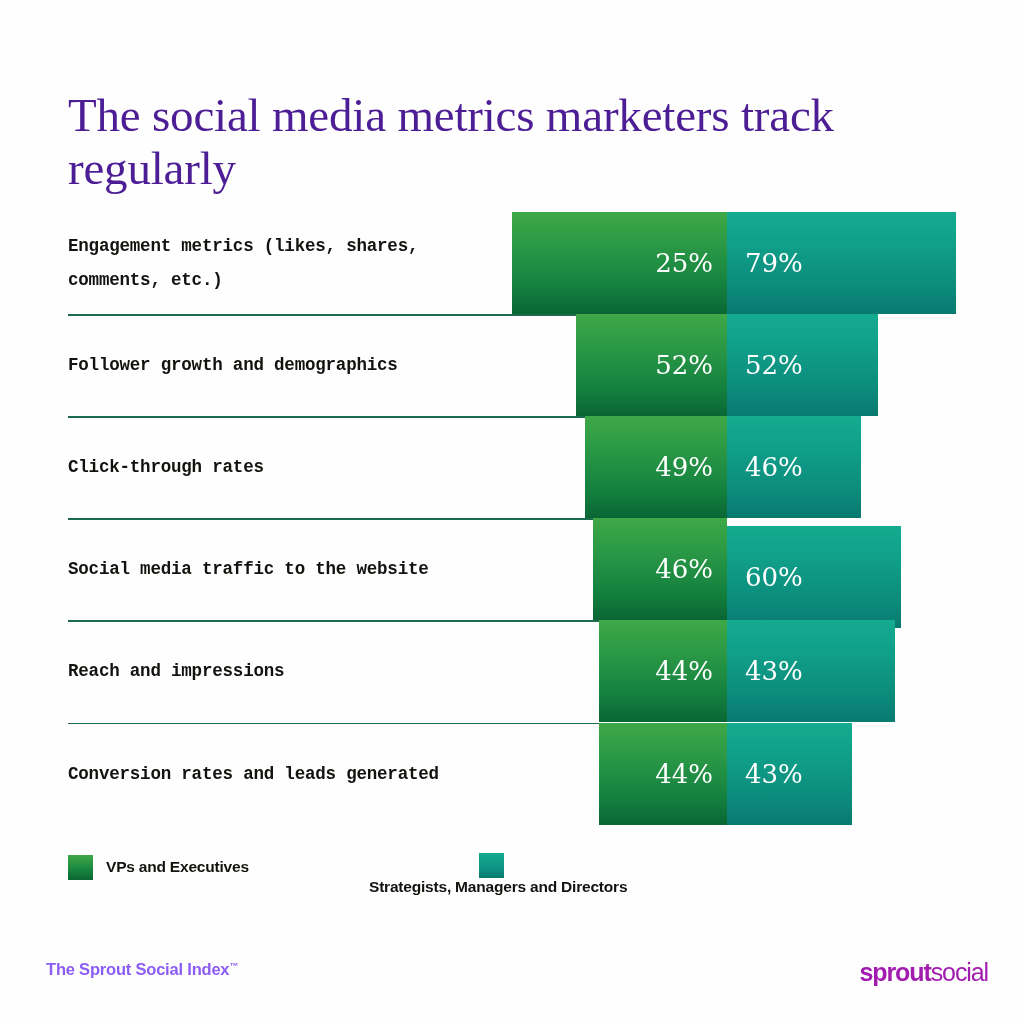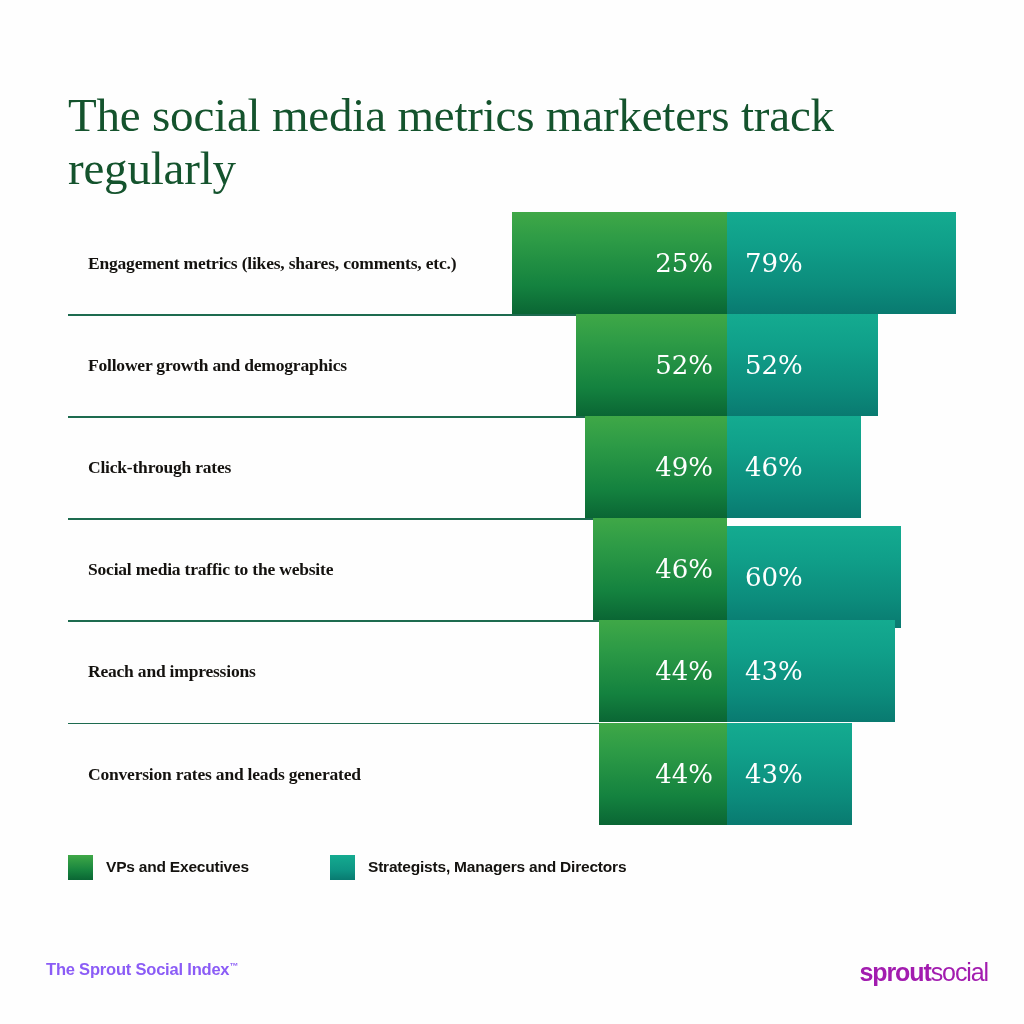--- a/index.html
+++ b/index.html
@@ -26,21 +26,21 @@
   
   #chart-title {
     position: absolute;
     left: 68px;
     top: 58px;
     width: 800px;
     font-family: "Liberation Serif", "DejaVu Serif", serif;
     font-size: 47px;
     line-height: 53px;
     font-weight: 400;
-    color: #14532d;
+    color: #4c1d95;
     letter-spacing: -0.2px;
   }
 
   
   #plot {
     position: absolute;
     left: 0;
     top: 212px;
     width: 1024px;
     height: 613px;
@@ -52,27 +52,26 @@
     width: 1024px;
     height: 102.1px;
   }
 
   .row-label {
     position: absolute;
     left: 68px;
     width: 420px;
     top: 50%;
     transform: translateY(-50%);
-    font-family: Liberation Serif, serif;
+    font-family: Liberation Mono, monospace;
     font-size: 17.5px;
-    line-height: 24px;
+    line-height: 34px;
     font-weight: bold;
     color: #14120f;
     letter-spacing: -0.2px;
-    margin-left: 20px;
   }
 
   .row-divider {
     position: absolute;
     left: 68px;
     top: 0;
     height: 1.5px;
     background: #1d6b4f;
   }
 
@@ -241,21 +240,21 @@
           <span class="val val-right">43%</span>
         </div>
       </div>
     </div>
 
   <div id="legend">
       <div class="legend-item" style="left: 0px;">
         <span class="legend-swatch green"></span>
         <span class="legend-text">VPs and Executives</span>
       </div>
-      <div class="legend-item" style="left: 262px;">
+      <div class="legend-item" style="left: 288px; flex-direction: column;">
         <span class="legend-swatch teal"></span>
         <span class="legend-text">Strategists, Managers and Directors</span>
       </div>
     </div>
 
   <div id="footer-source">
     <span>The Sprout Social Index</span><sup>™</sup>
   </div>
 
   <div id="footer-logo">

